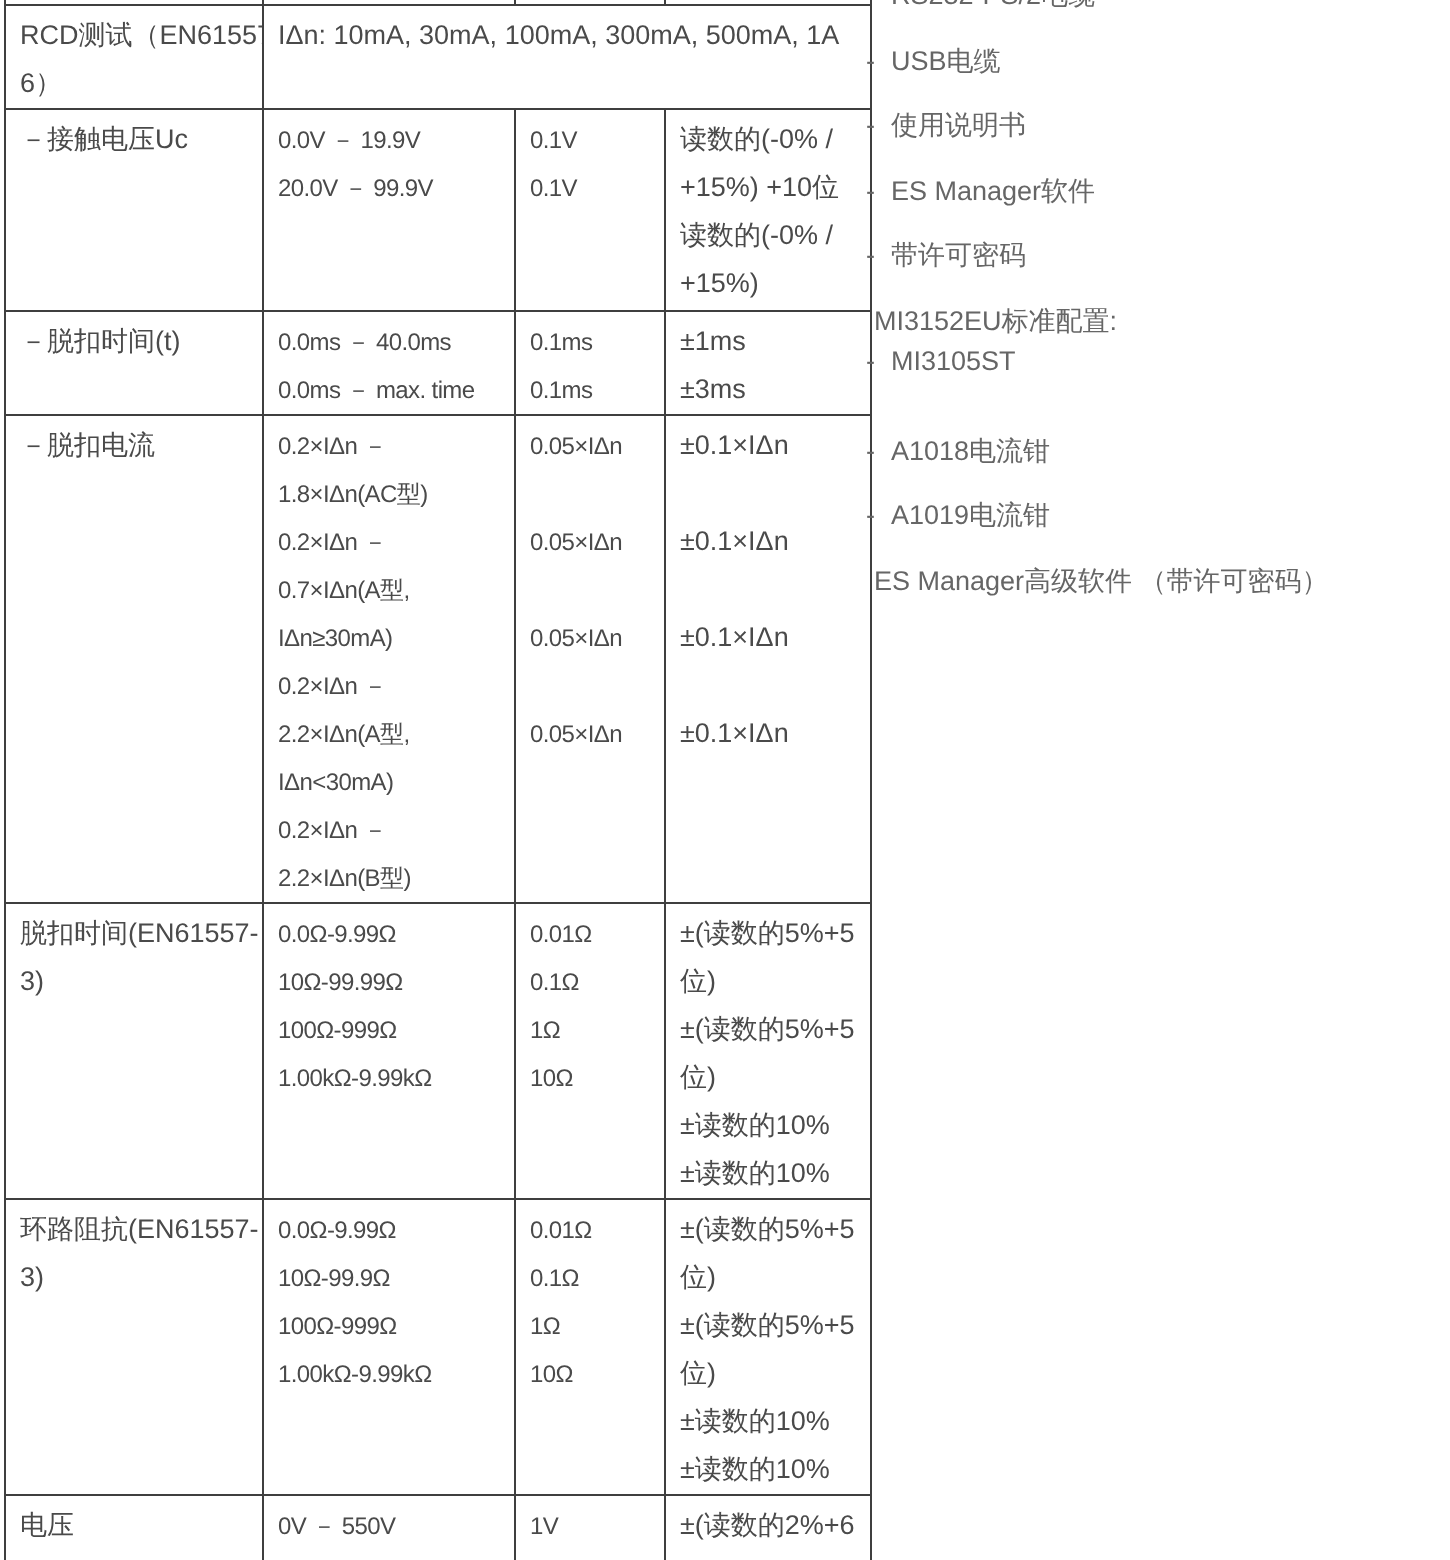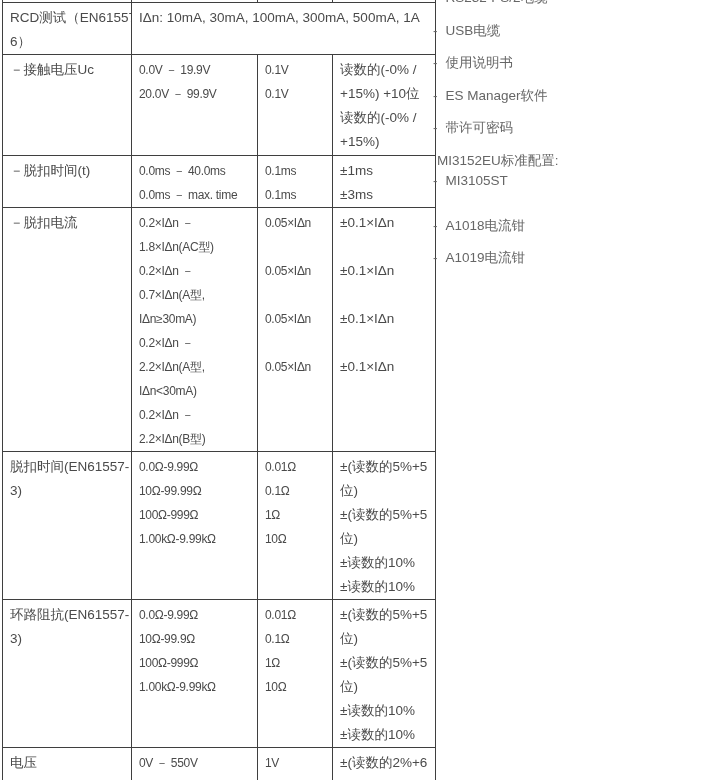--- a/index.html
+++ b/index.html
@@ -221,15 +221,18 @@
     </div>
     <div class="r-item" style="top:172px">
       <span class="bullet">-</span><span>MI3105ST</span>
     </div>
     <div class="r-item" style="top:217px">
       <span class="bullet">-</span><span>A1018电流钳</span>
     </div>
     <div class="r-item" style="top:249px">
       <span class="bullet">-</span><span>A1019电流钳</span>
     </div>
+    <div class="r-item" style="top:282px">
+      <span>ES Manager高级软件 （带许可密码）</span>
+    </div>
   </div>
 
 </div>
 
 </body></html>

